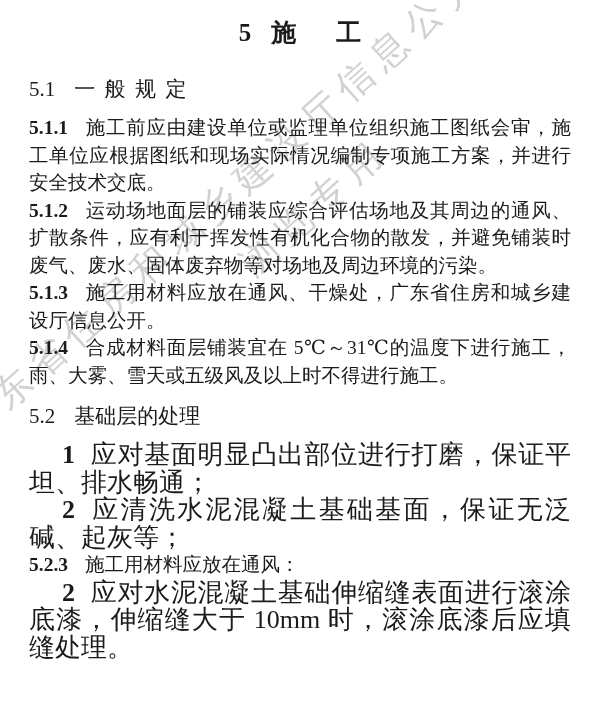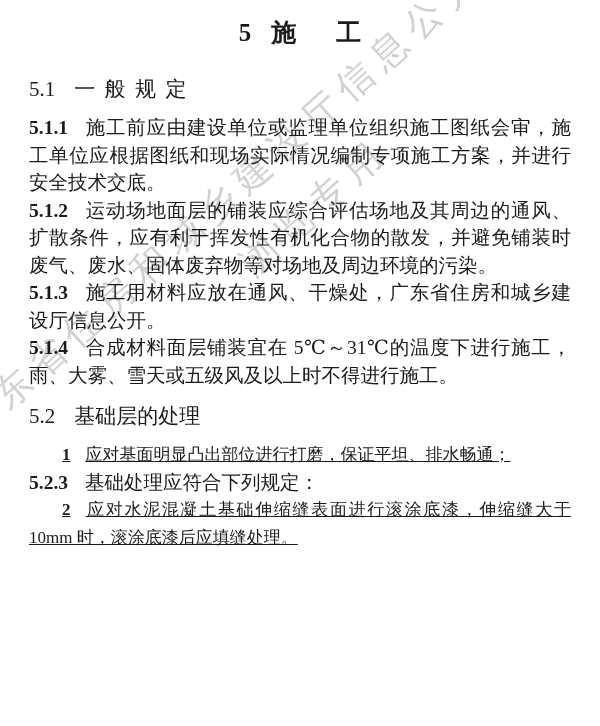--- a/index.html
+++ b/index.html
@@ -32,24 +32,23 @@
     margin:10px 0 12px 0;line-height:26px;
   }
   .section-heading .sh-num{margin-right:0.9em;}
   .section-heading .sh-text.spaced{letter-spacing:0.45em;margin-right:-0.45em;}
   .clause{
     font-size:19.5px;line-height:27.5px;margin:0;
     text-align:justify;text-justify:inter-ideograph;
   }
   .clause .c-num{font-weight:bold;margin-right:17px;white-space:nowrap;}
   .item{
-    font-size:17px;line-height:27.5px;margin:0;
+    font-size:26px;line-height:27.5px;margin:0;
     text-align:justify;text-justify:inter-ideograph;
     text-indent:33px;
-    text-decoration:underline;
   }
   .item .i-num{font-weight:bold;margin-right:15px;}
   .sec-52-heading{margin-top:14px;}
 </style>
 </head>
 <body>
 
 <div class="page">
 
   <div class="watermark">
@@ -65,19 +64,20 @@
 
     <p class="clause"><b class="c-num">5.1.1</b><span>施工前应由建设单位或监理单位组织施工图纸会审，施工单位应根据图纸和现场实际情况编制专项施工方案，并进行安全技术交底。</span></p>
     <p class="clause"><b class="c-num">5.1.2</b><span>运动场地面层的铺装应综合评估场地及其周边的通风、扩散条件，应有利于挥发性有机化合物的散发，并避免铺装时废气、废水、固体废弃物等对场地及周边环境的污染。</span></p>
     <p class="clause"><b class="c-num">5.1.3</b><span>施工用材料应放在通风、干燥处，广东省住房和城乡建设厅信息公开。</span></p>
     <p class="clause"><b class="c-num">5.1.4</b><span>合成材料面层铺装宜在 5℃～31℃的温度下进行施工，雨、大雾、雪天或五级风及以上时不得进行施工。</span></p>
 
     <h2 class="section-heading sec-52-heading"><span class="sh-num">5.2</span><span class="sh-text">基础层的处理</span></h2>
 
 
     <p class="item"><b class="i-num">1</b><span>应对基面明显凸出部位进行打磨，保证平坦、排水畅通；</span></p>
+    <p class="item"><b class="i-num">2</b><span>应清洗水泥混凝土基础基面，保证无泛碱、起灰等；</span></p>
 
-    <p class="clause"><b class="c-num">5.2.3</b><span>基础处理应符合下列规定：</span></p>
+    <p class="clause"><b class="c-num">5.2.3</b><span>施工用材料应放在通风：</span></p>
 
     <p class="item"><b class="i-num">2</b><span>应对水泥混凝土基础伸缩缝表面进行滚涂底漆，伸缩缝大于 10mm 时，滚涂底漆后应填缝处理。</span></p>
 
   </div>
 </div>
 
 </body></html>

